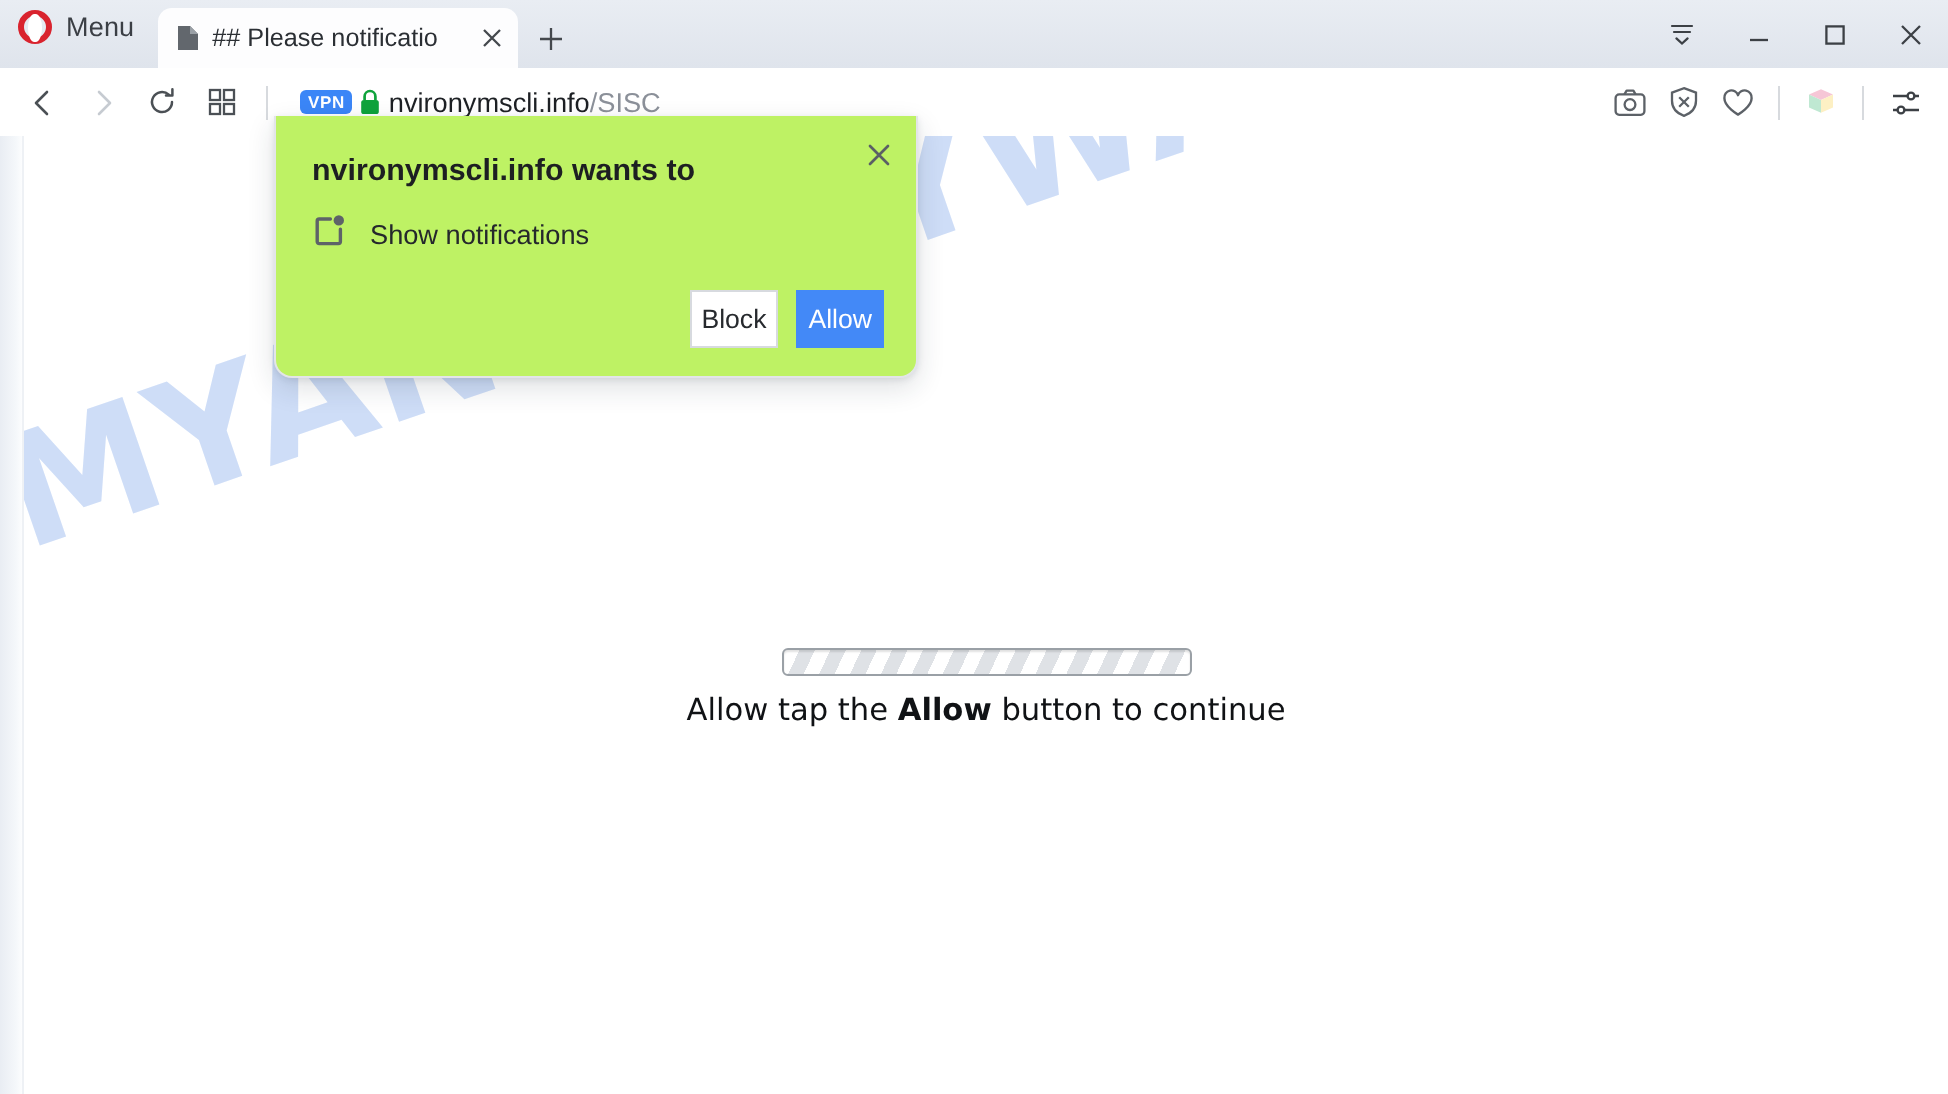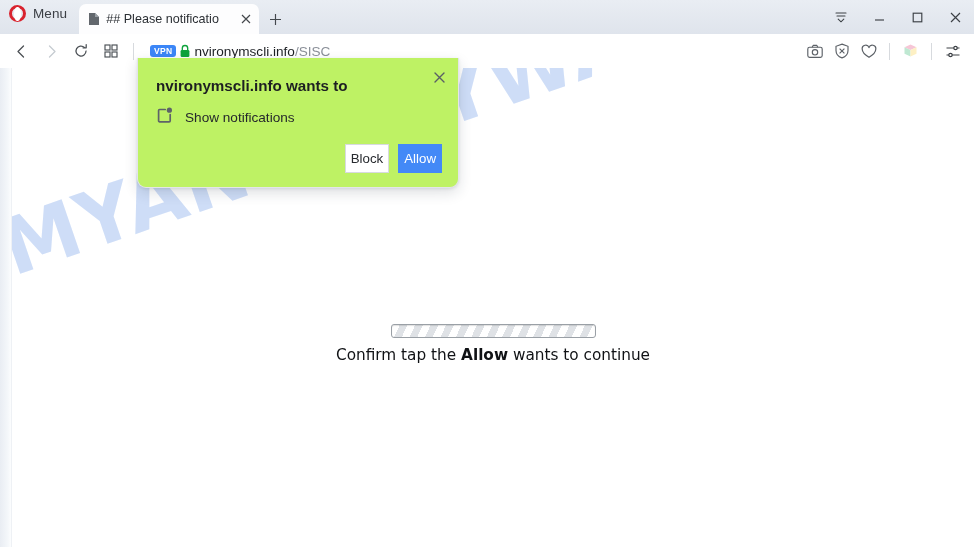--- a/index.html
+++ b/index.html
@@ -485,21 +485,21 @@
 
   <div class="page-wrap">
     <div class="sidebar"></div>
 
     <div class="viewport">
 
       <div class="watermark">MYANTISPYWARE.COM</div>
 
       <div class="content">
         <div class="progress-shell"></div>
-        <div class="tagline"><span>Confirm tap the </span><b>Allow</b><span> wants to continue</span></div>
+        <div class="tagline"><span>Allow tap the </span><b>Allow</b><span> button to continue</span></div>
       </div>
 
     </div>
   </div>
 
   <div class="perm-dialog">
     <span class="perm-close">
       <svg width="11" height="11" viewBox="0 0 11 11">
         <path d="M1 1l9 9M10 1l-9 9" stroke="#5a5f65" stroke-width="1.35" stroke-linecap="round"></path>
       </svg>

